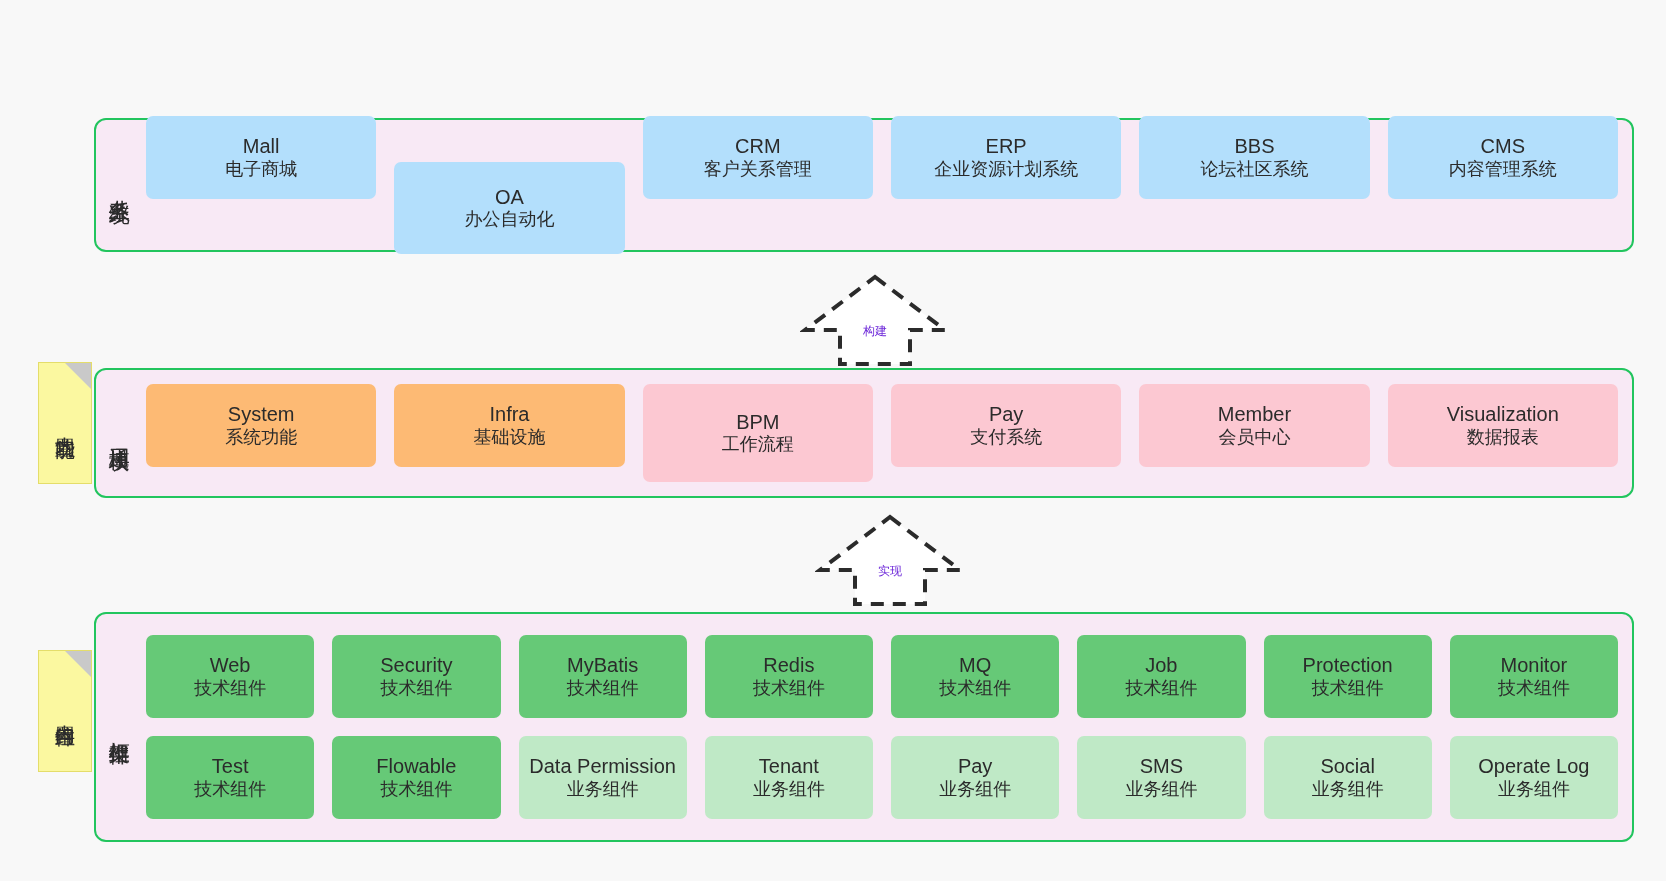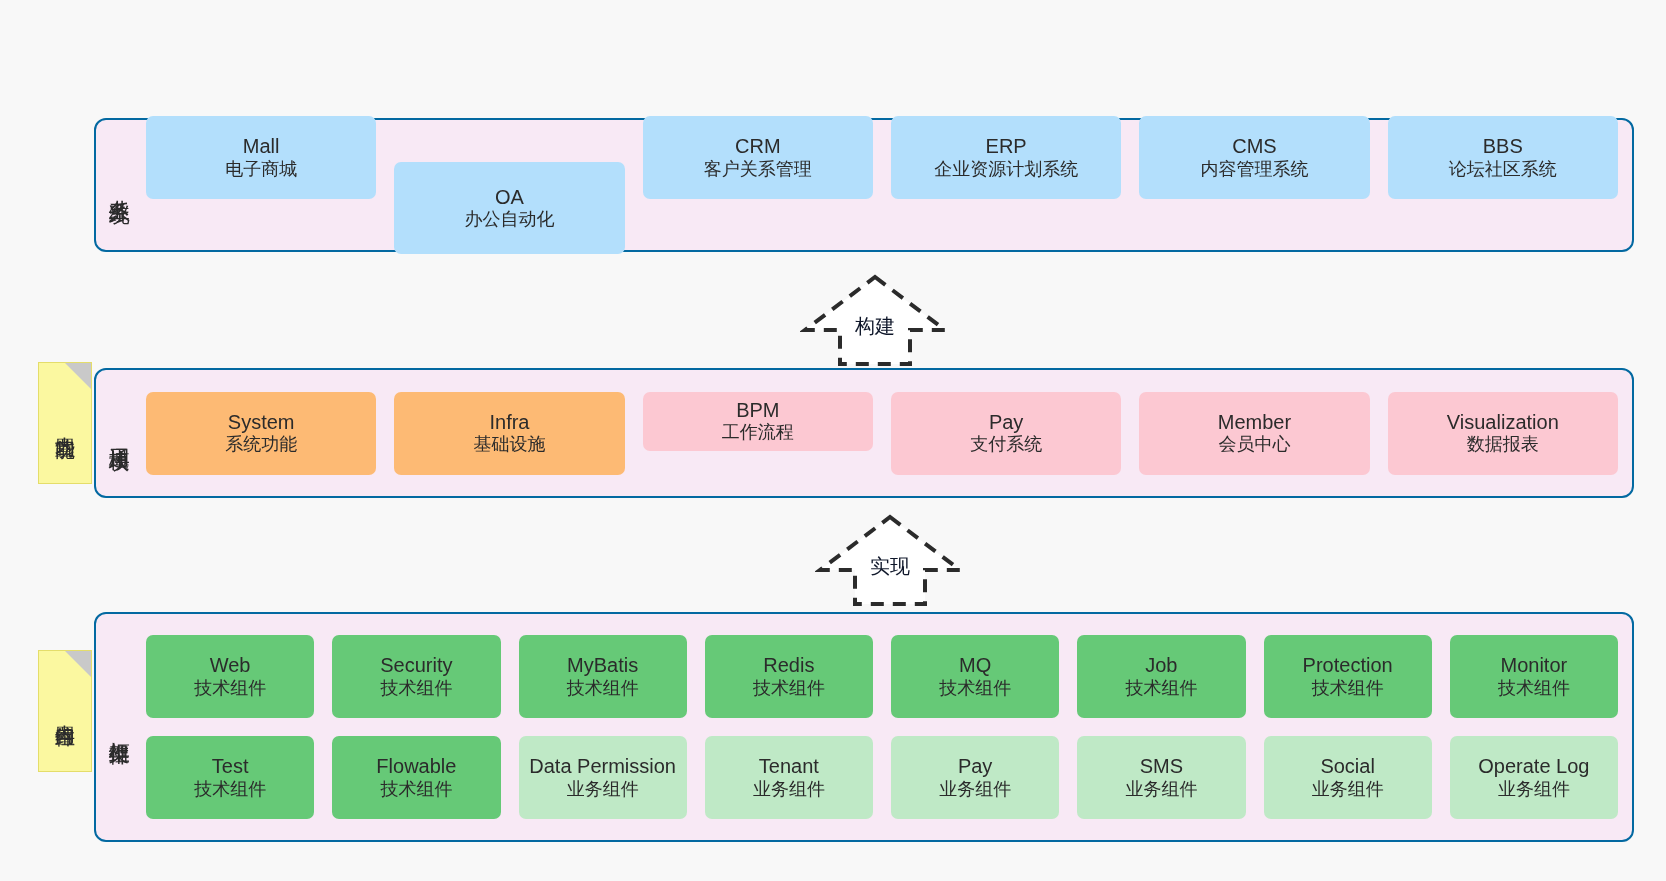--- a/index.html
+++ b/index.html
@@ -13,21 +13,21 @@
     height: 881px;
     background: #f8f8f8;
     overflow: hidden;
   }
 
   
   .layer {
     position: absolute;
     box-sizing: border-box;
     background: #f8e9f5;
-    border: 2px solid #0369a1;
+    border: 2px solid #22c55e;
     border-radius: 12px;
     display: flex;
     align-items: stretch;
   }
   .layer-title {
     flex: 0 0 auto;
     width: 46px;
     display: flex;
     align-items: center;
     justify-content: center;
@@ -101,22 +101,22 @@
   
   .arrow {
     position: absolute;
   }
   .arrow svg { display: block; }
   .arrow-label {
     position: absolute;
     left: 0; right: 0;
     bottom: 6px;
     text-align: center;
-    font-size: 20px;
-    color: #0f172a;
+    font-size: 12px;
+    color: #6d28d9;
     pointer-events: none;
   }
 </style>
 </head>
 <body>
 
 <div id="canvas">
 
   <div class="layer" id="layer-0" style="left:94px; top:118px; width:1540px; height:134px;">
     <div class="layer-title">业务系统</div>
@@ -132,26 +132,26 @@
           </div>
           <div class="cell c-blue" style="height: 83px;">
             <div class="t-en">CRM</div>
             <div class="t-cn">客户关系管理</div>
           </div>
           <div class="cell c-blue" style="height: 83px;">
             <div class="t-en">ERP</div>
             <div class="t-cn">企业资源计划系统</div>
           </div>
           <div class="cell c-blue" style="height: 83px;">
+            <div class="t-en">BBS</div>
+            <div class="t-cn">论坛社区系统</div>
+          </div>
+          <div class="cell c-blue" style="height: 83px;">
             <div class="t-en">CMS</div>
             <div class="t-cn">内容管理系统</div>
-          </div>
-          <div class="cell c-blue" style="height: 83px;">
-            <div class="t-en">BBS</div>
-            <div class="t-cn">论坛社区系统</div>
           </div>
         </div>
       </div>
   </div>
 
   <div class="arrow" style="left:800px; top:272px; width:150px; height:96px;">
     <svg width="150" height="96" viewBox="0 0 150 96">
       <path d="M75 5 L145 58 L110 58 L110 92 L40 92 L40 58 L5 58 Z" fill="#ffffff" stroke="#2b2b2b" stroke-width="4" stroke-dasharray="13,9" stroke-linejoin="miter"></path>
     </svg>
     <div class="arrow-label" style="bottom:28px;">构建</div>
@@ -166,21 +166,21 @@
     <div class="layer-body">
         <div class="row">
           <div class="cell c-red" style="height: 83px;">
             <div class="t-en">System</div>
             <div class="t-cn">系统功能</div>
           </div>
           <div class="cell c-red" style="height: 83px;">
             <div class="t-en">Infra</div>
             <div class="t-cn">基础设施</div>
           </div>
-          <div class="cell c-pink" style="height: 59px; align-items: center;">
+          <div class="cell c-pink" style="height: 98px; align-items: center;">
             <div class="t-en">BPM</div>
             <div class="t-cn">工作流程</div>
           </div>
           <div class="cell c-pink" style="height: 83px;">
             <div class="t-en">Pay</div>
             <div class="t-cn">支付系统</div>
           </div>
           <div class="cell c-pink" style="height: 83px;">
             <div class="t-en">Member</div>
             <div class="t-cn">会员中心</div>

